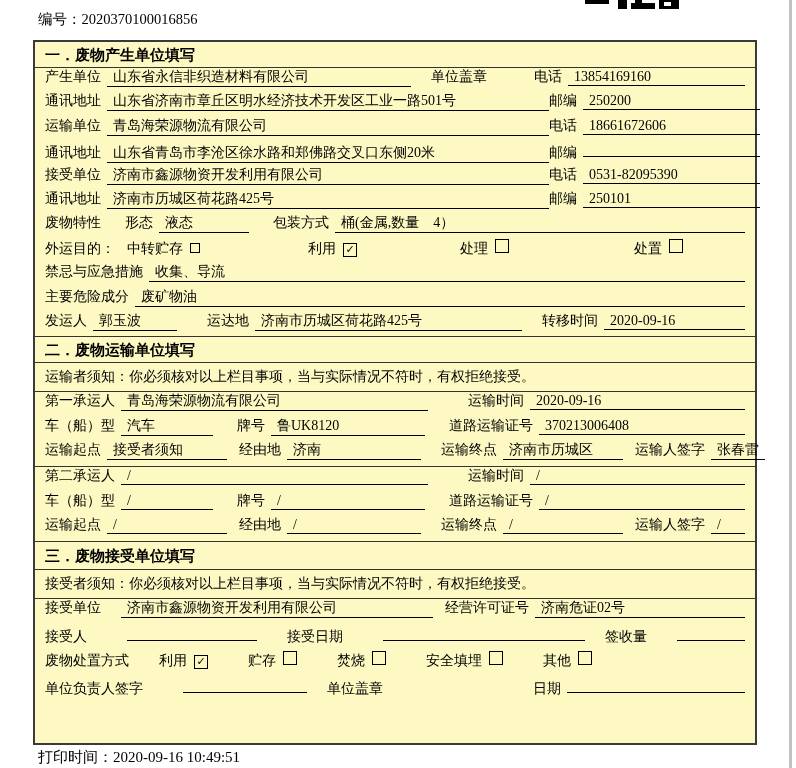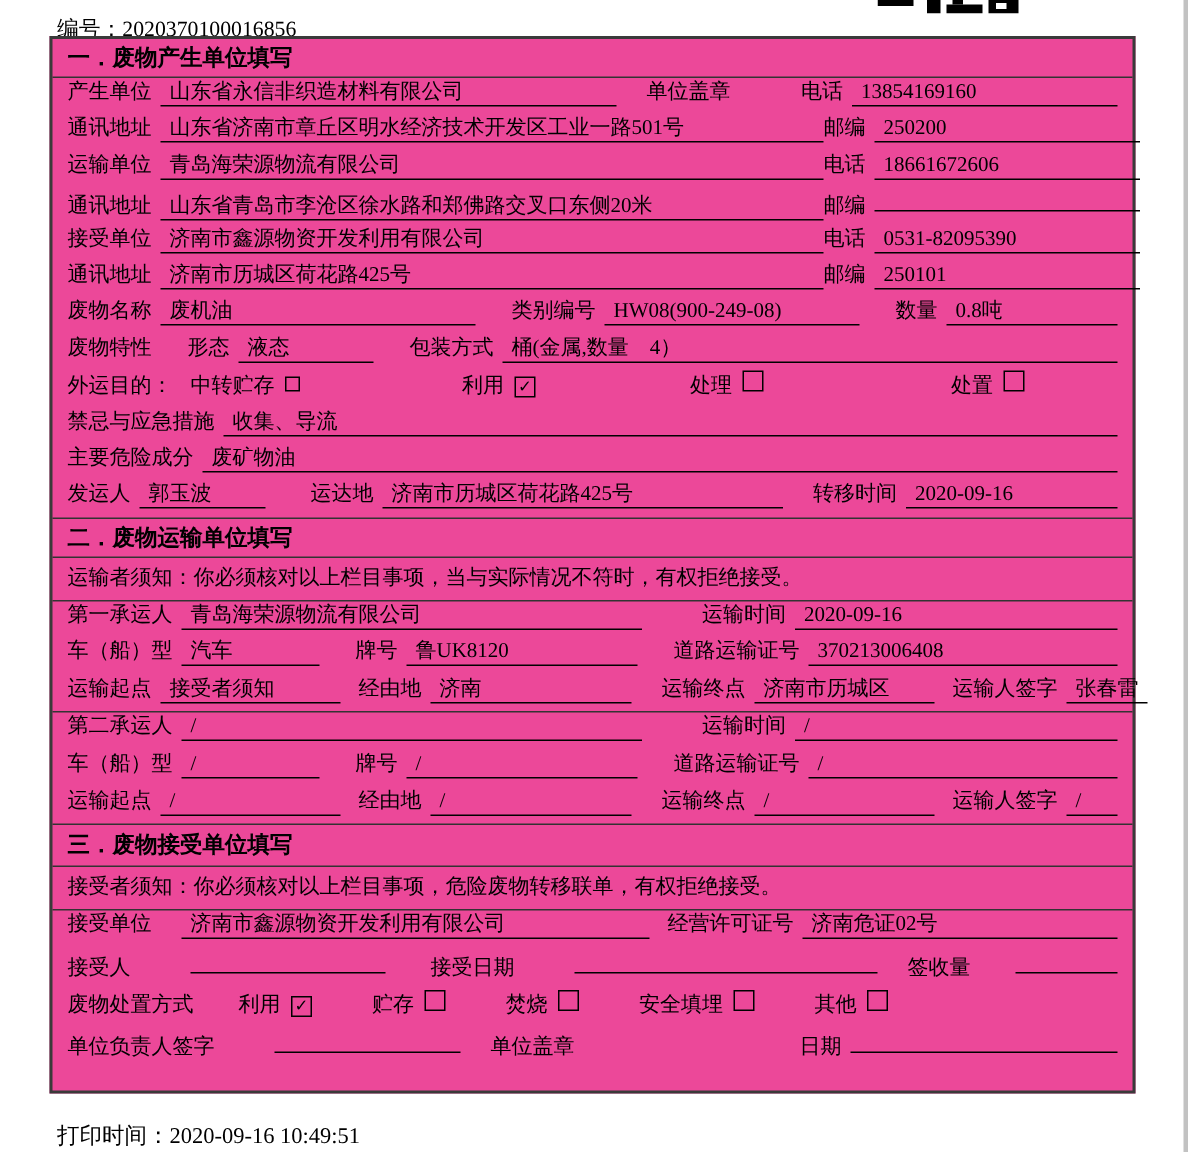--- a/index.html
+++ b/index.html
@@ -19,22 +19,22 @@
   .qr{position:absolute;left:585px;top:0;width:100px;height:9px;overflow:hidden;}
   .qr div{position:absolute;background:#000;}
   .qr .b1{left:0;top:0;width:24px;height:4px;}
   .qr .b2{left:33px;top:0;width:9px;height:9px;}
   .qr .b3{left:46px;top:3px;width:24px;height:6px;}
   .qr .b4{left:50px;top:0;width:7px;height:3px;}
   .qr .b5{left:74px;top:0;width:20px;height:9px;}
   .qr .b6{left:79px;top:2px;width:7px;height:4px;background:#fff;}
   
   .form{
-    position:absolute;left:33px;top:24px;width:720px;height:701px;
-    border:2px solid #3a3a3a;background:#ec4899;
+    position:absolute;left:33px;top:40px;width:720px;height:701px;
+    border:2px solid #3a3a3a;background:#fef9c3;
   }
   .sec-h{
     font-family:"Liberation Sans","DejaVu Sans",sans-serif;
     font-weight:bold;font-size:15px;
     height:25px;line-height:25px;padding:0 10px;
   }
   .bb1{border-bottom:1.5px solid #333;}
   .bt1{border-top:1.5px solid #333;}
   .note{height:28px;line-height:28px;padding:0 10px;font-size:14px;}
   .row{
@@ -122,28 +122,20 @@
       <span class="fv" style="width:165px">0531-82095390</span>
     </div>
 
     <div class="row">
       <span class="lbl">通讯地址</span>
       <span class="fv" style="width:430px">济南市历城区荷花路425号</span>
       <span class="lbl mla">邮编</span>
       <span class="fv" style="width:165px">250101</span>
     </div>
 
-    <div class="row">
-      <span class="lbl">废物名称</span>
-      <span class="fv" style="width:198px">废机油</span>
-      <span class="lbl ml24">类别编号</span>
-      <span class="fv" style="width:158px">HW08(900-249-08)</span>
-      <span class="lbl ml24">数量</span>
-      <span class="fv grow">0.8吨</span>
-    </div>
 
     <div class="row">
       <span class="lbl">废物特性</span>
       <span class="lbl ml24">形态</span>
       <span class="fv" style="width:78px">液态</span>
       <span class="lbl ml24">包装方式</span>
       <span class="fv grow">桶(金属,数量　4）</span>
     </div>
 
     <div class="row">
@@ -233,21 +225,21 @@
       <span class="fv ctr" style="width:122px">/</span>
       <span class="lbl ml20">运输终点</span>
       <span class="fv ctr" style="width:108px">/</span>
       <span class="lbl ml12">运输人签字</span>
       <span class="fv grow ctr">/</span>
     </div>
   </div>
 
   <div class="s3">
     <div class="sec-h bb1" style="height:27px;line-height:27px">三．废物接受单位填写</div>
-    <div class="note bb1">接受者须知：你必须核对以上栏目事项，危险废物转移联单，有权拒绝接受。</div>
+    <div class="note bb1">接受者须知：你必须核对以上栏目事项，当与实际情况不符时，有权拒绝接受。</div>
 
     <div class="row">
       <span class="lbl">接受单位</span>
       <span class="fv ml20" style="width:300px">济南市鑫源物资开发利用有限公司</span>
       <span class="lbl ml12">经营许可证号</span>
       <span class="fv grow">济南危证02号</span>
     </div>
 
     <div class="row">
       <span class="lbl">接受人</span>

